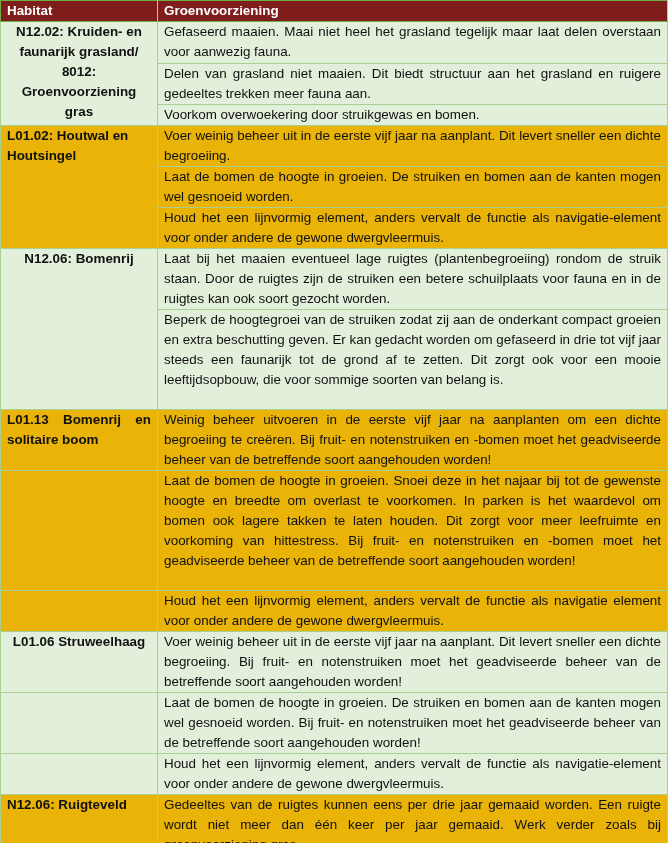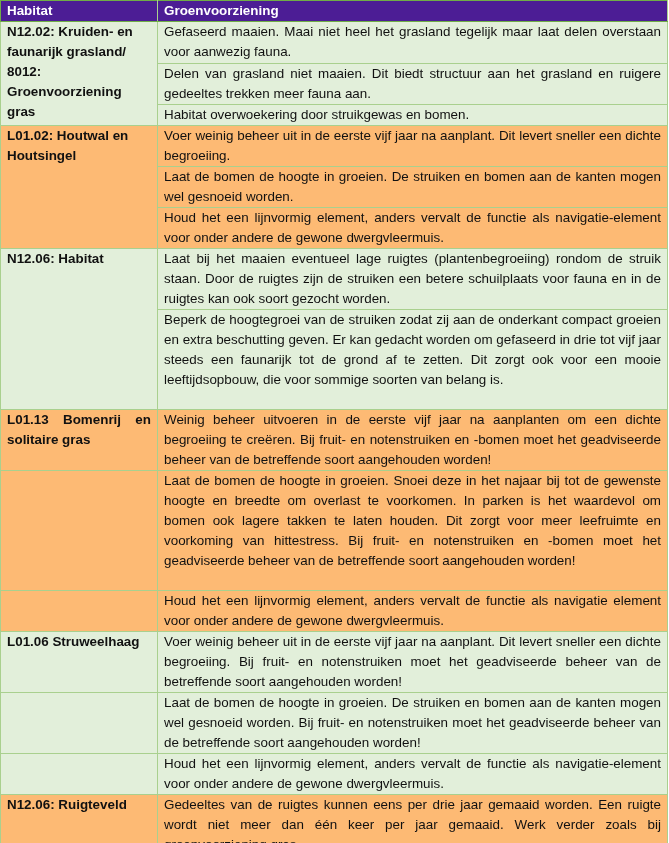--- a/index.html
+++ b/index.html
@@ -9,38 +9,38 @@
     width: 667px;
     table-layout: fixed;
     font-family: "Liberation Sans", sans-serif;
     font-size: 13.4px;
     line-height: 20px;
     color: #111;
   }
   table.mt col.c1 { width: 157px; }
   table.mt col.c2 { width: 510px; }
   table.mt th {
-    background: #4c1d95;
+    background: #7f1d1d;
     color: #ffffff;
     font-weight: bold;
     text-align: left;
     padding: 0 6px;
     height: 20px;
     border: 1px solid #70AD47;
     border-right: 1px solid #A9D08E;
   }
   table.mt td {
     border: 1px solid #A9D08E;
     padding: 0 6px;
     vertical-align: top;
   }
   table.mt td.hab { font-weight: bold; }
   table.mt td.desc { text-align: justify; margin-top: 37px; }
-  tr.green td { background: #E2EFDA; }
-  tr.white td { background: #fdba74; }
+  tr.green td { background: #E2EFDA; text-align: center; }
+  tr.white td { background: #eab308; }
 </style>
 </head>
 <body>
 
 <table class="mt">
   <colgroup>
       <col class="c1">
       <col class="c2">
     </colgroup>
   <thead>
@@ -52,44 +52,44 @@
   <tbody>
 
     <tr class="green" style="height:42px">
       <td class="hab" rowspan="3">N12.02: Kruiden- en faunarijk grasland/ 8012: Groenvoorziening gras</td>
       <td class="desc">Gefaseerd maaien. Maai niet heel het grasland tegelijk maar laat delen overstaan voor aanwezig fauna.</td>
     </tr>
     <tr class="green" style="height:40px">
       <td class="desc">Delen van grasland niet maaien. Dit biedt structuur aan het grasland en ruigere gedeeltes trekken meer fauna aan.</td>
     </tr>
     <tr class="green" style="height:20px">
-      <td class="desc">Habitat overwoekering door struikgewas en bomen.</td>
+      <td class="desc">Voorkom overwoekering door struikgewas en bomen.</td>
     </tr>
 
     <tr class="white" style="height:41px">
       <td class="hab" rowspan="3">L01.02: Houtwal en Houtsingel</td>
       <td class="desc">Voer weinig beheer uit in de eerste vijf jaar na aanplant. Dit levert sneller een dichte begroeiing.</td>
     </tr>
     <tr class="white" style="height:40px">
       <td class="desc">Laat de bomen de hoogte in groeien. De struiken en bomen aan de kanten mogen wel gesnoeid worden.</td>
     </tr>
     <tr class="white" style="height:40px">
       <td class="desc">Houd het een lijnvormig element, anders vervalt de functie als navigatie-element voor onder andere de gewone dwergvleermuis.</td>
     </tr>
 
     <tr class="green" style="height:60px">
-      <td class="hab" rowspan="2">N12.06: Habitat</td>
+      <td class="hab" rowspan="2">N12.06: Bomenrij</td>
       <td class="desc">Laat bij het maaien eventueel lage ruigtes (plantenbegroeiing) rondom de struik staan. Door de ruigtes zijn de struiken een betere schuilplaats voor fauna en in de ruigtes kan ook soort gezocht worden.</td>
     </tr>
     <tr class="green" style="height:100px">
       <td class="desc">Beperk de hoogtegroei van de struiken zodat zij aan de onderkant compact groeien en extra beschutting geven. Er kan gedacht worden om gefaseerd in drie tot vijf jaar steeds een faunarijk tot de grond af te zetten. Dit zorgt ook voor een mooie leeftijdsopbouw, die voor sommige soorten van belang is.</td>
     </tr>
 
     <tr class="white" style="height:60px">
-      <td class="hab" style="text-align:justify">L01.13 Bomenrij en solitaire gras</td>
+      <td class="hab" style="text-align:justify">L01.13 Bomenrij en solitaire boom</td>
       <td class="desc">Weinig beheer uitvoeren in de eerste vijf jaar na aanplanten om een dichte begroeiing te creëren. Bij fruit- en notenstruiken en -bomen moet het geadviseerde beheer van de betreffende soort aangehouden worden!</td>
     </tr>
     <tr class="white" style="height:120px">
       <td class="hab"></td>
       <td class="desc">Laat de bomen de hoogte in groeien. Snoei deze in het najaar bij tot de gewenste hoogte en breedte om overlast te voorkomen. In parken is het waardevol om bomen ook lagere takken te laten houden. Dit zorgt voor meer leefruimte en voorkoming van hittestress. Bij fruit- en notenstruiken en -bomen moet het geadviseerde beheer van de betreffende soort aangehouden worden!</td>
     </tr>
     <tr class="white" style="height:40px">
       <td class="hab"></td>
       <td class="desc">Houd het een lijnvormig element, anders vervalt de functie als navigatie element voor onder andere de gewone dwergvleermuis.</td>
     </tr>

